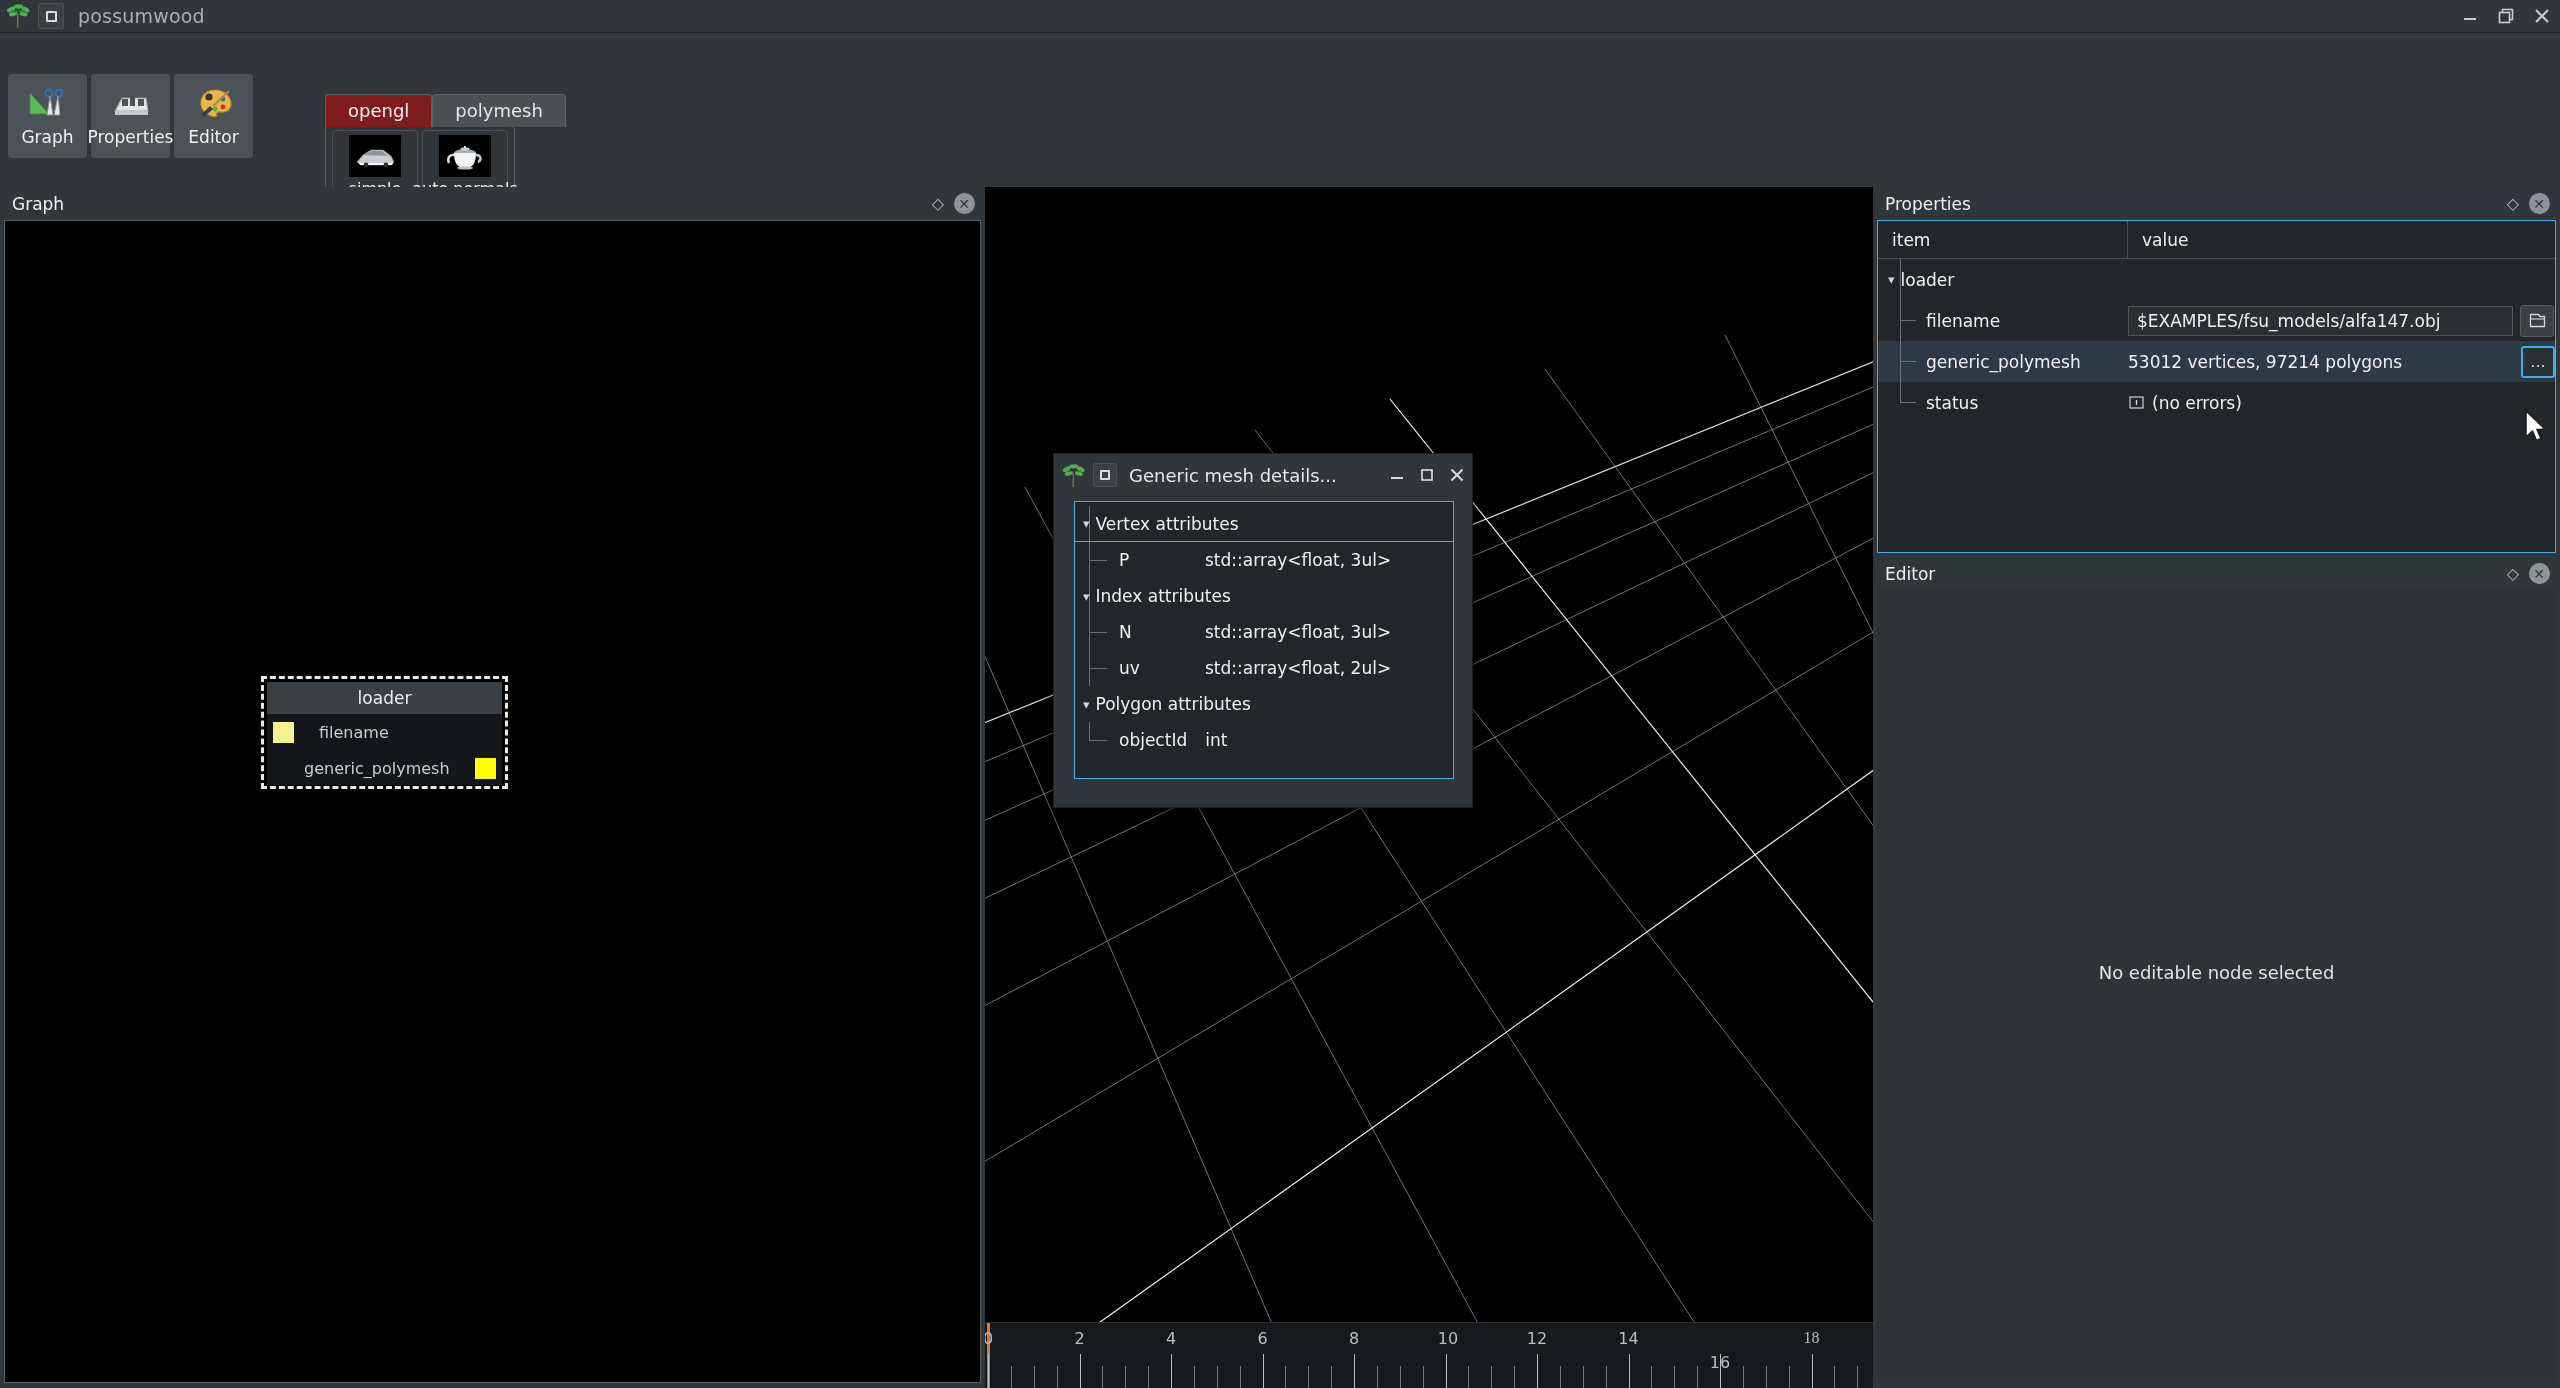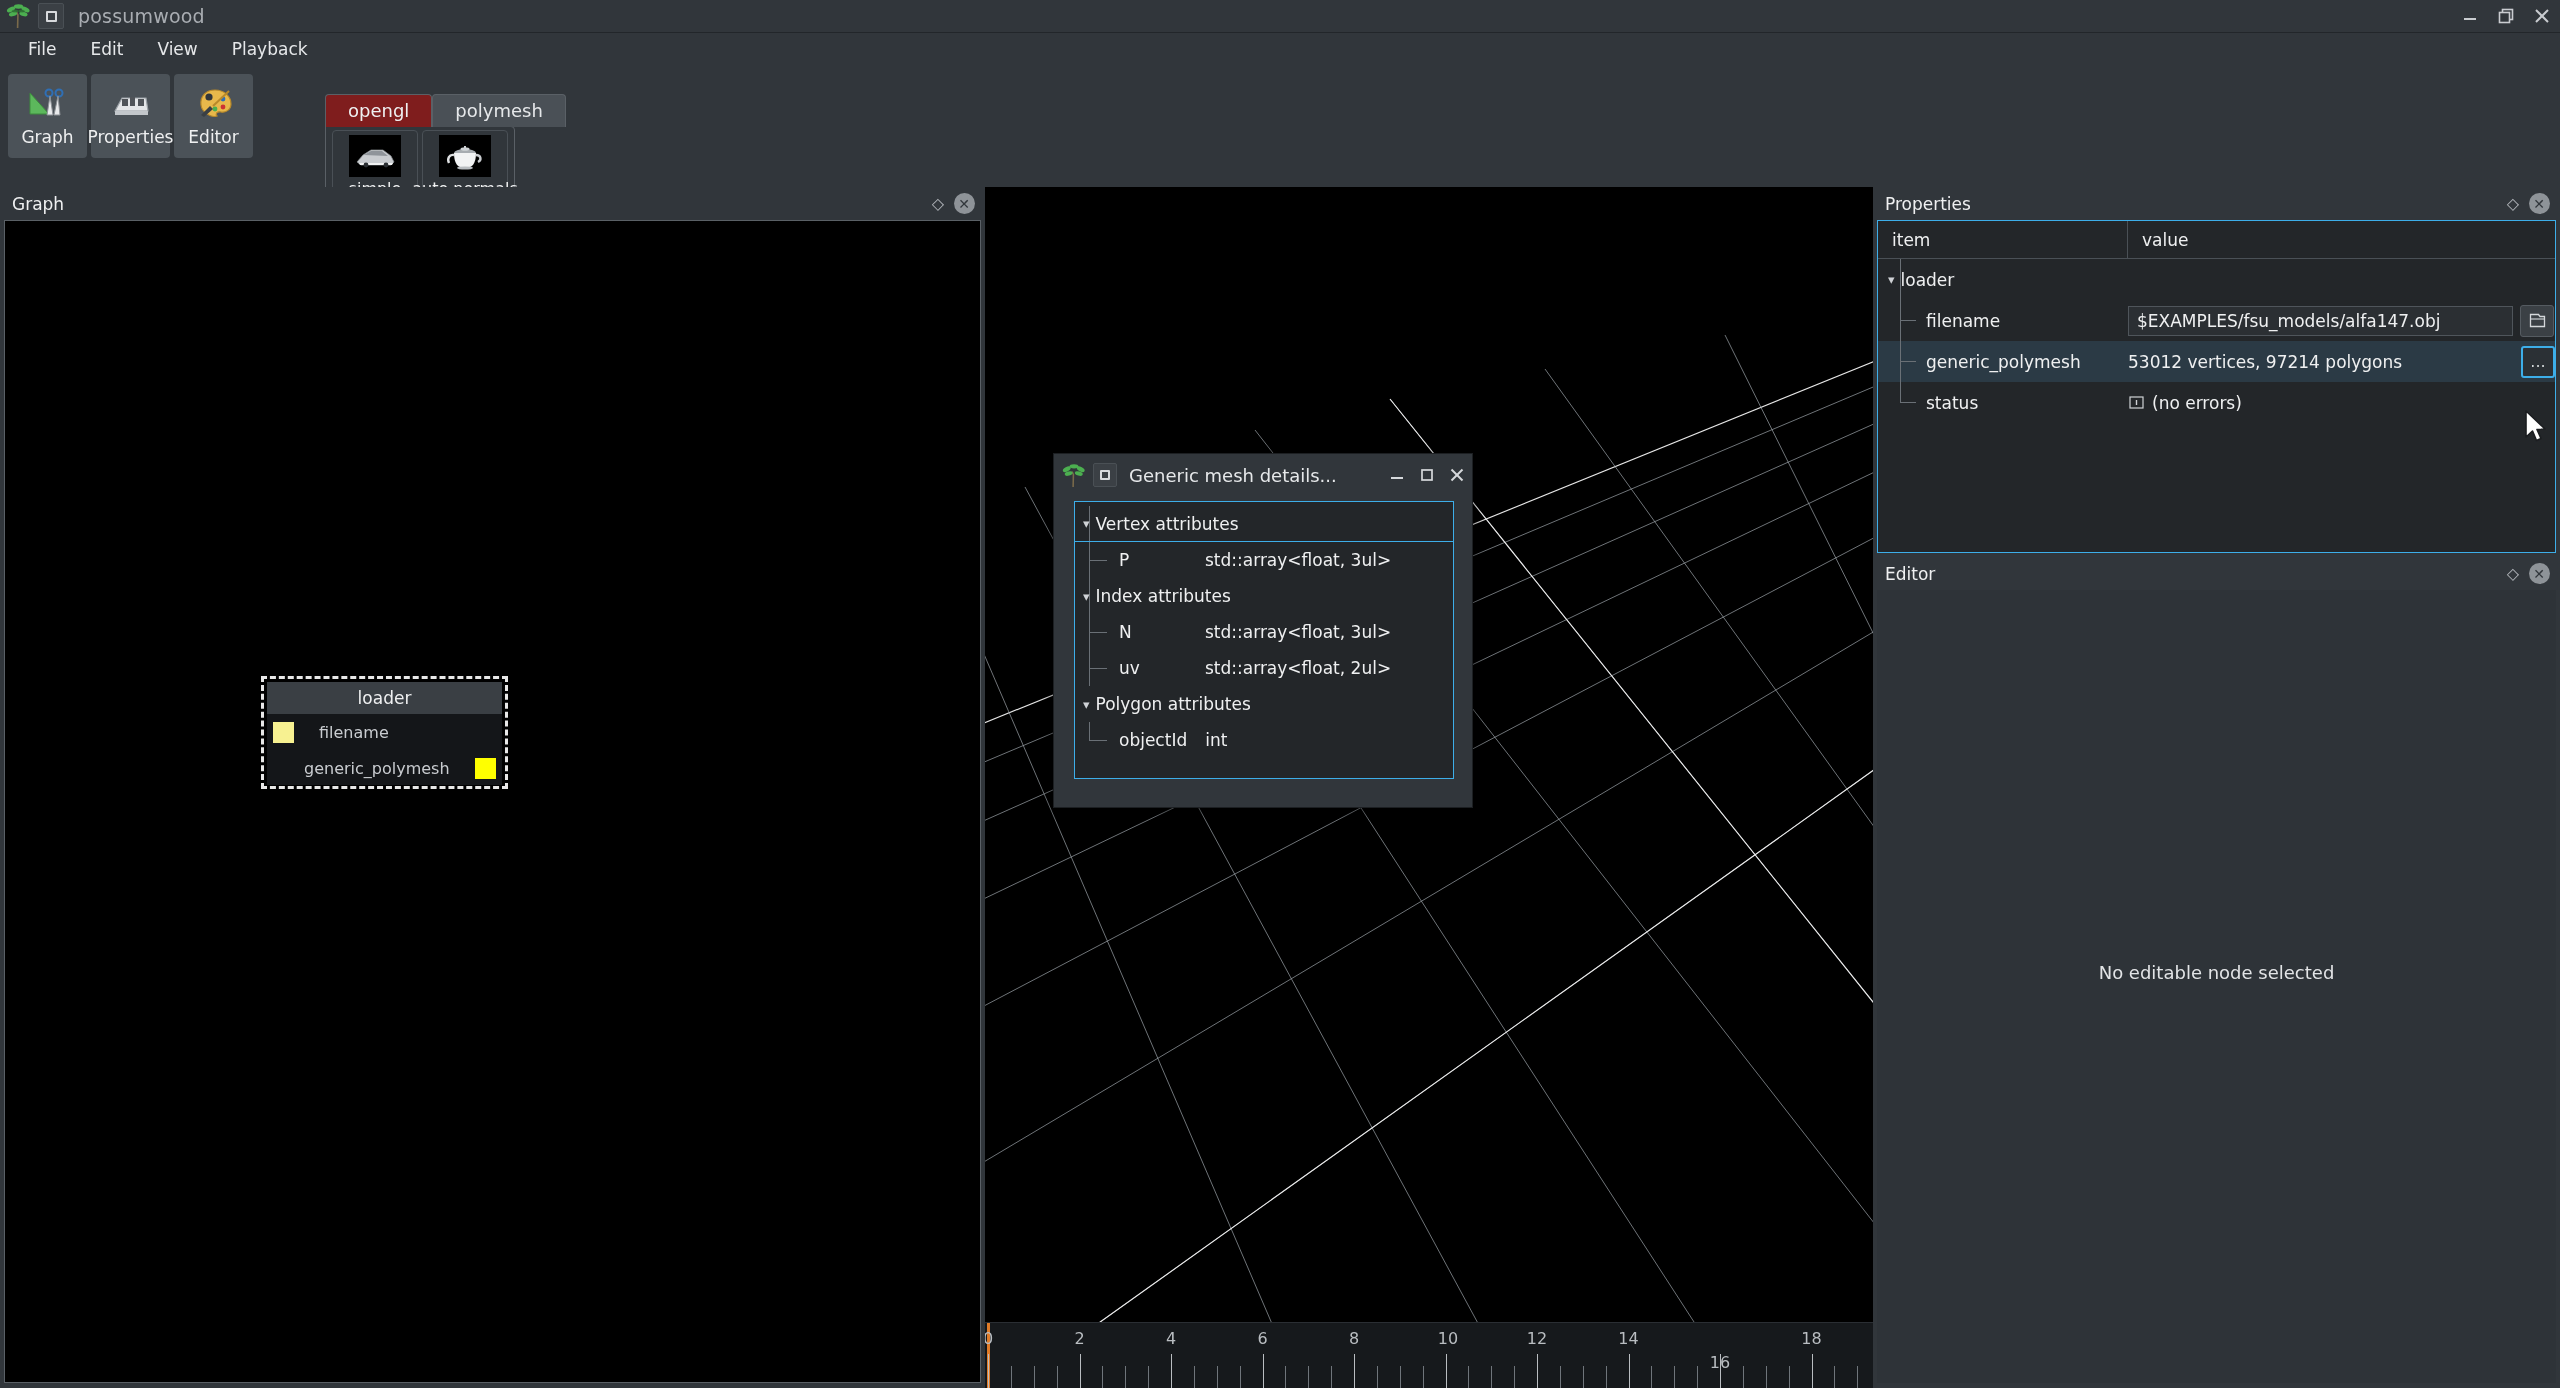--- a/index.html
+++ b/index.html
@@ -246,26 +246,20 @@
       </div>
       <div class="tb-btn">
         <svg width="20" height="20" viewBox="0 0 20 20">
           <line x1="4" y1="4" x2="16" y2="16" stroke="#c9ccd0" stroke-width="2"></line>
           <line x1="16" y1="4" x2="4" y2="16" stroke="#c9ccd0" stroke-width="2"></line>
         </svg>
       </div>
     </div>
   </div>
 
-  <div class="menubar">
-    <div class="menu-item">File</div>
-    <div class="menu-item">Edit</div>
-    <div class="menu-item">View</div>
-    <div class="menu-item">Playback</div>
-  </div>
 
   <div class="toolbar">
 
     <div class="tool-group">
       <div class="tool-btn">
         <div class="ticon">
           <svg width="42" height="38" viewBox="0 0 42 38">
             <path d="M3 30 L22 30 L3 9 Z" fill="#5cb85c" stroke="#3d8b3d" stroke-width="1"></path>
             <g stroke="#2f6fb5" stroke-width="2" fill="none">
               <circle cx="22" cy="9" r="3.5"></circle>
@@ -412,21 +406,21 @@
     <div id="tl-labels">
         <div class="tl-num" style="left: 3px;">0</div>
         <div class="tl-num" style="left: 94.5px;">2</div>
         <div class="tl-num" style="left: 186px;">4</div>
         <div class="tl-num" style="left: 277.5px;">6</div>
         <div class="tl-num" style="left: 369px;">8</div>
         <div class="tl-num" style="left: 463px;">10</div>
         <div class="tl-num" style="left: 552px;">12</div>
         <div class="tl-num" style="left: 643.5px;">14</div>
         <div class="tl-num" style="left: 735px; margin-top: 24px;">16</div>
-        <div class="tl-num" style="left: 826.5px;">18</div>
+        <div class="tl-num" style="left: 826.5px; font-family: Liberation Serif, serif;">18</div>
       </div>
     <div id="tl-ticks">
         <div class="tl-tick" style="left: 3px; height: 34px; background: rgb(185, 189, 193);"></div>
         <div class="tl-tick" style="left: 25.875px; height: 22px; background: rgb(111, 117, 123);"></div>
         <div class="tl-tick" style="left: 48.75px; height: 22px; background: rgb(111, 117, 123);"></div>
         <div class="tl-tick" style="left: 71.625px; height: 22px; background: rgb(111, 117, 123);"></div>
         <div class="tl-tick" style="left: 94.5px; height: 34px; background: rgb(185, 189, 193);"></div>
         <div class="tl-tick" style="left: 117.375px; height: 22px; background: rgb(111, 117, 123);"></div>
         <div class="tl-tick" style="left: 140.25px; height: 22px; background: rgb(111, 117, 123);"></div>
         <div class="tl-tick" style="left: 163.125px; height: 22px; background: rgb(111, 117, 123);"></div>

